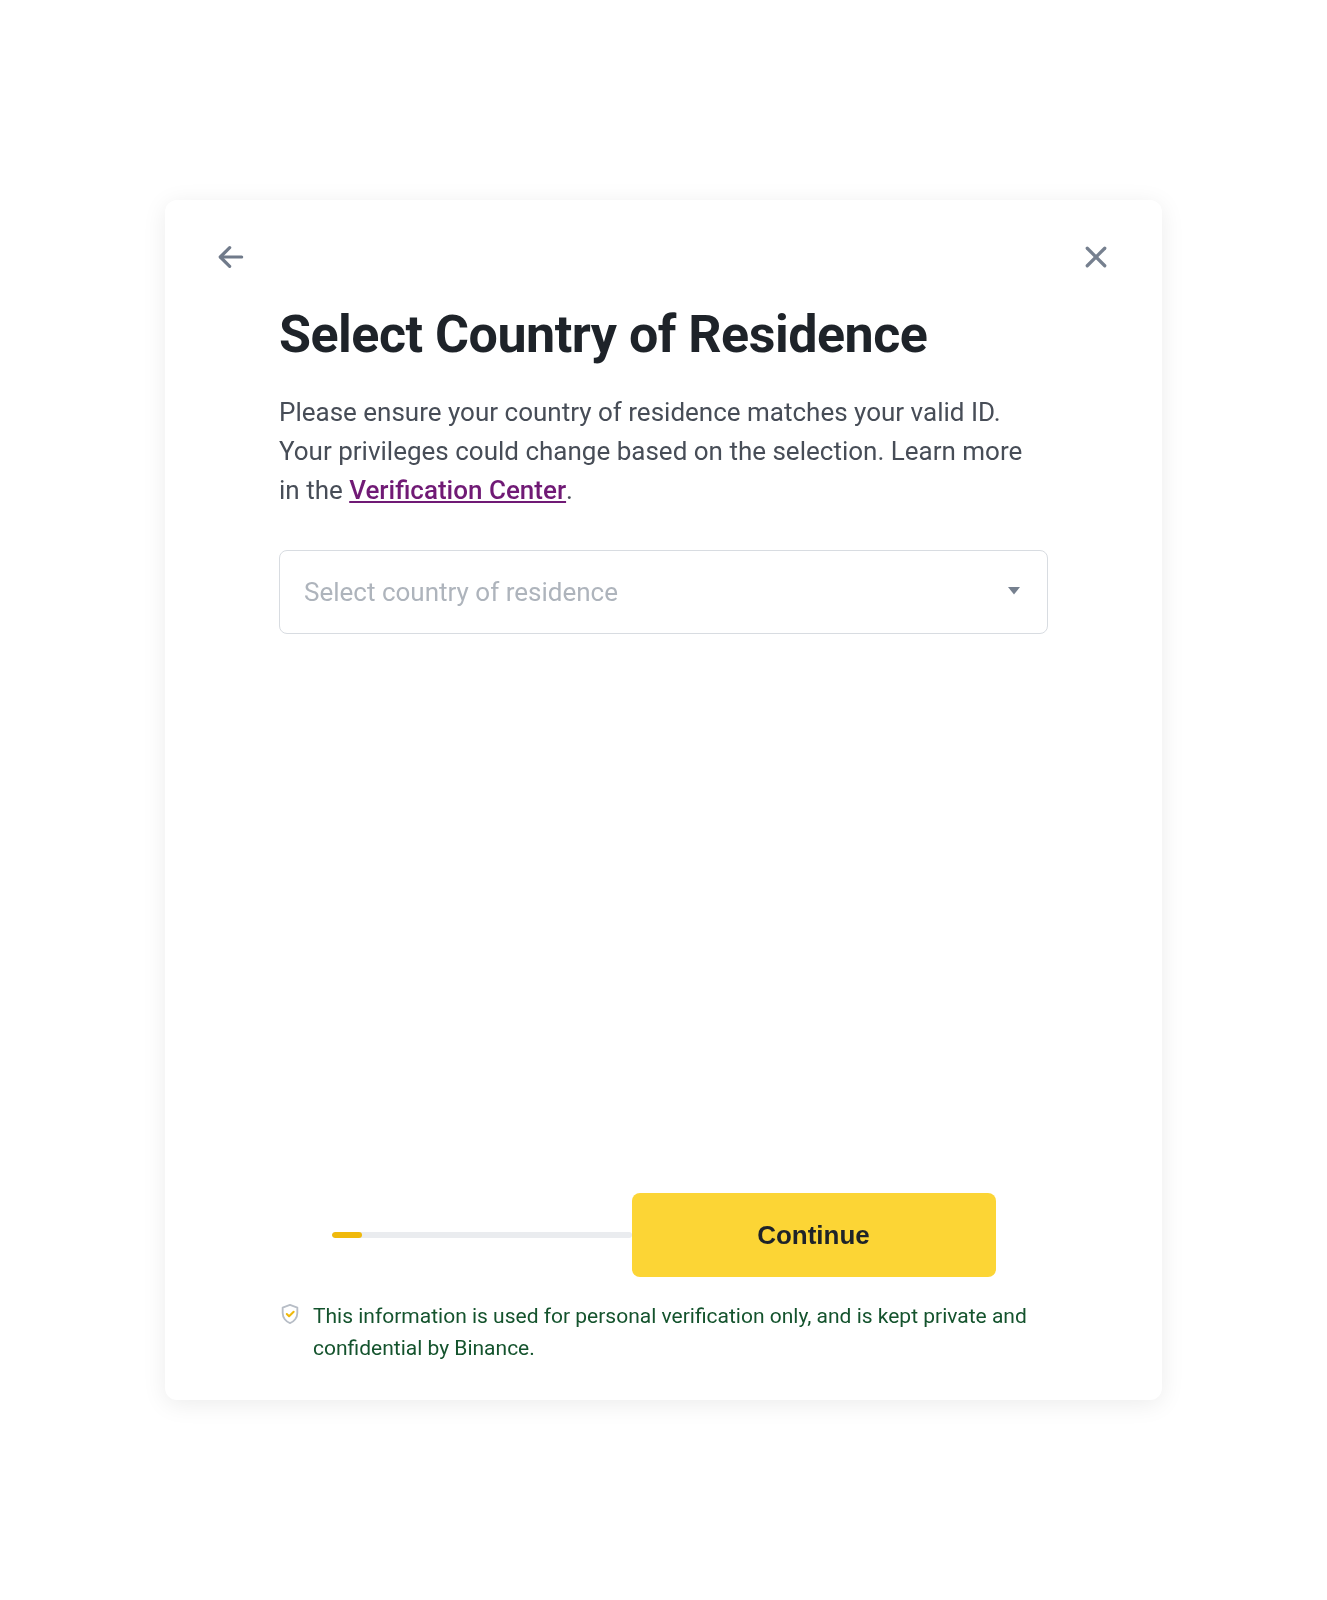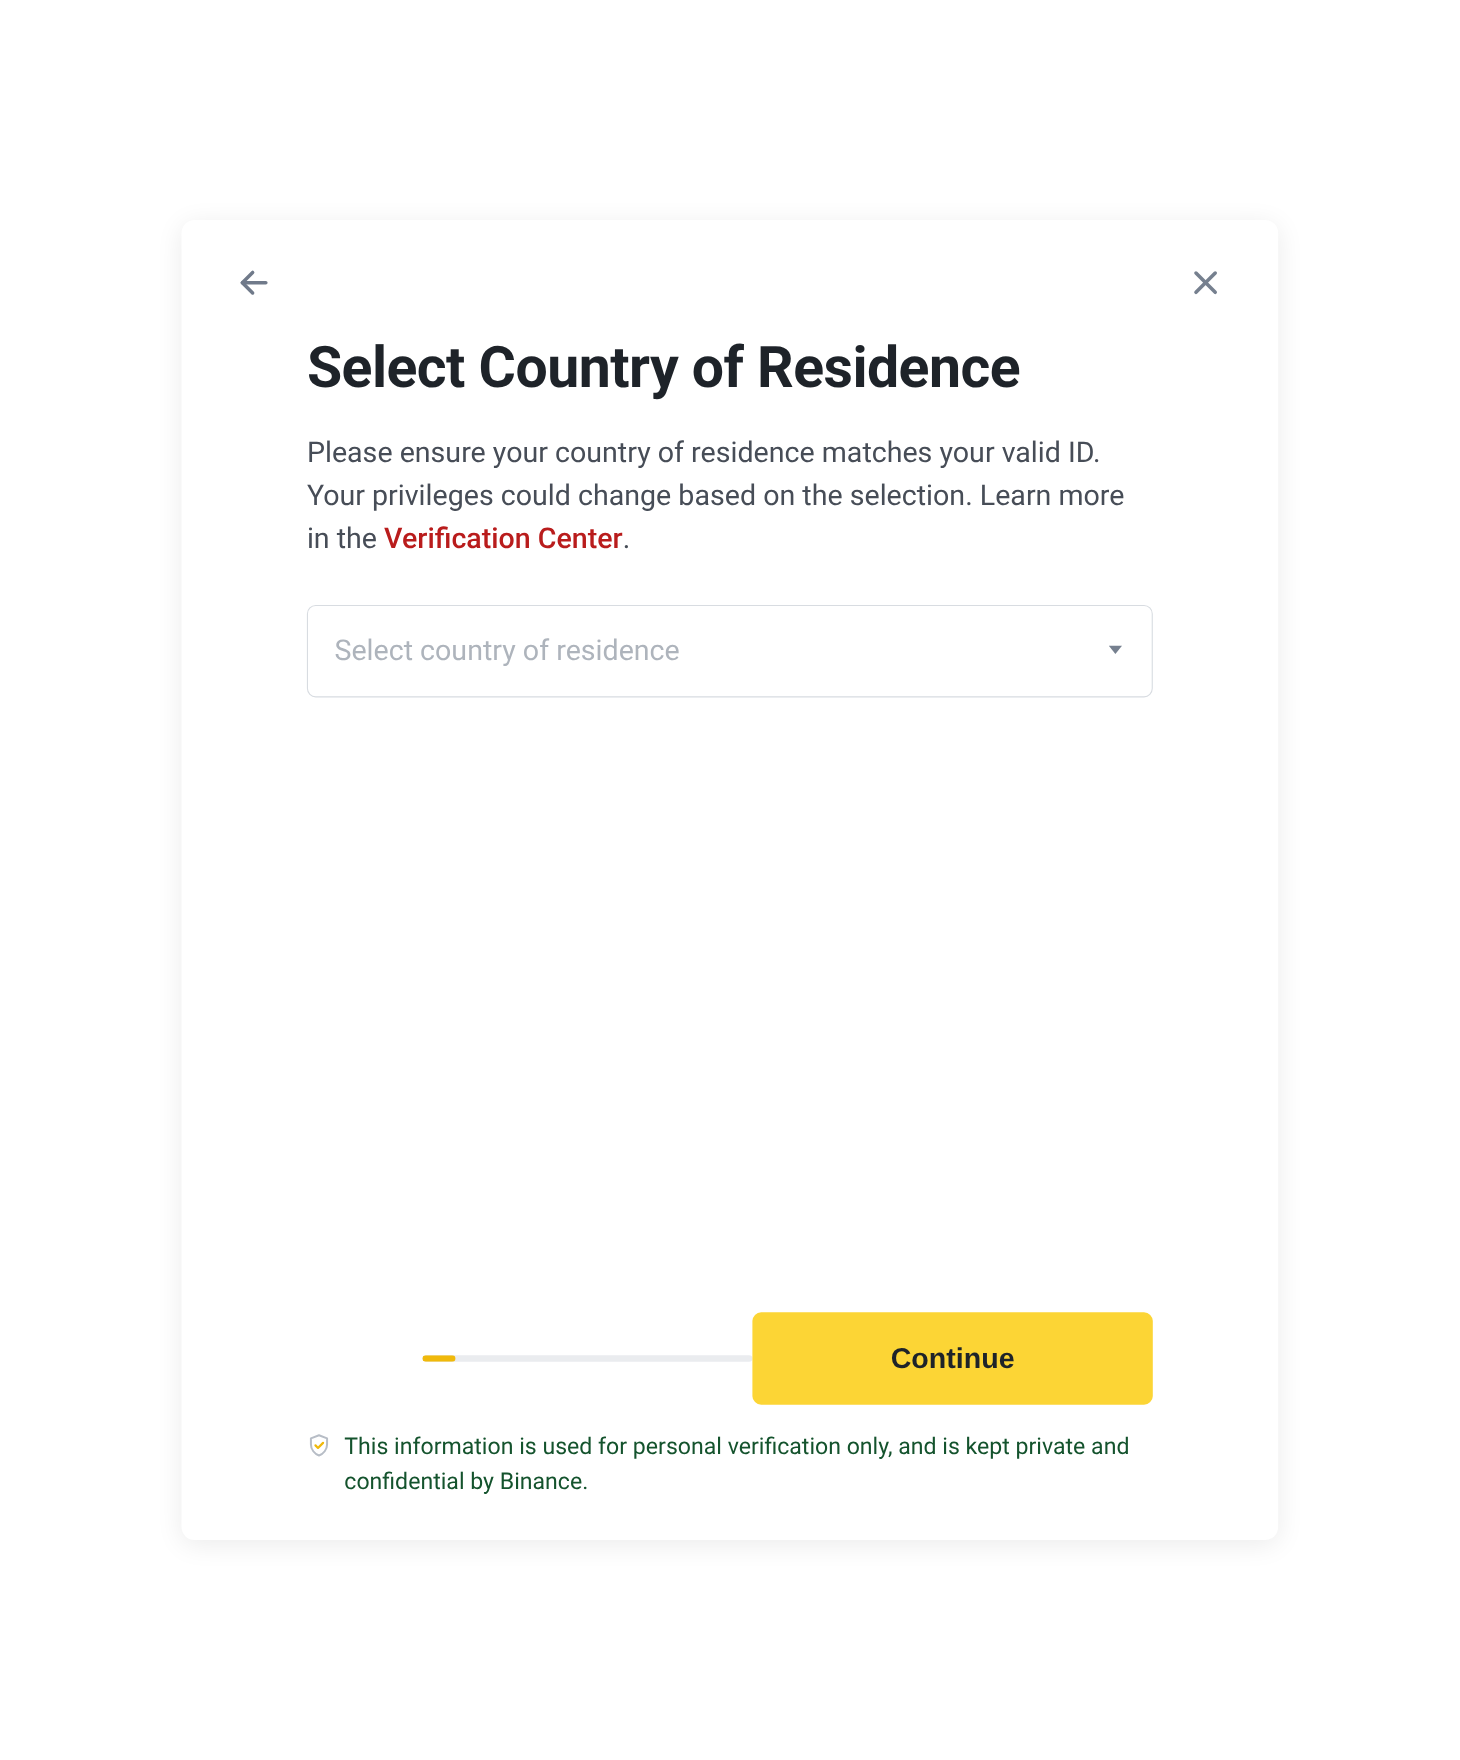--- a/index.html
+++ b/index.html
@@ -79,21 +79,22 @@
       margin-bottom: 28px;
       letter-spacing: -0.5px;
     }
     .description {
       font-size: 26px;
       line-height: 1.5;
       color: #474d57;
       margin-bottom: 40px;
     }
     .link {
-      color: #b91c1c;
+      color: #701a75;
+      text-decoration: underline;
       font-weight: 500;
       cursor: pointer;
     }
     .select-wrap {
       width: 100%;
       height: 84px;
       border: 1px solid #d8dce1;
       border-radius: 8px;
       display: flex;
       align-items: center;
@@ -110,21 +111,21 @@
       color: #76808f;
     }
     .spacer { flex: 1; }
     .bottom {
       margin-left: 66px;
       margin-right: 66px;
     }
     .actions {
       display: flex;
       align-items: center;
-      justify-content: flex-end;
+      justify-content: center;
       margin-bottom: 24px;
     }
     .progress {
       width: 300px;
       height: 6px;
       background: #eaecef;
       border-radius: 3px;
       overflow: hidden;
     }
     .progress-fill {

